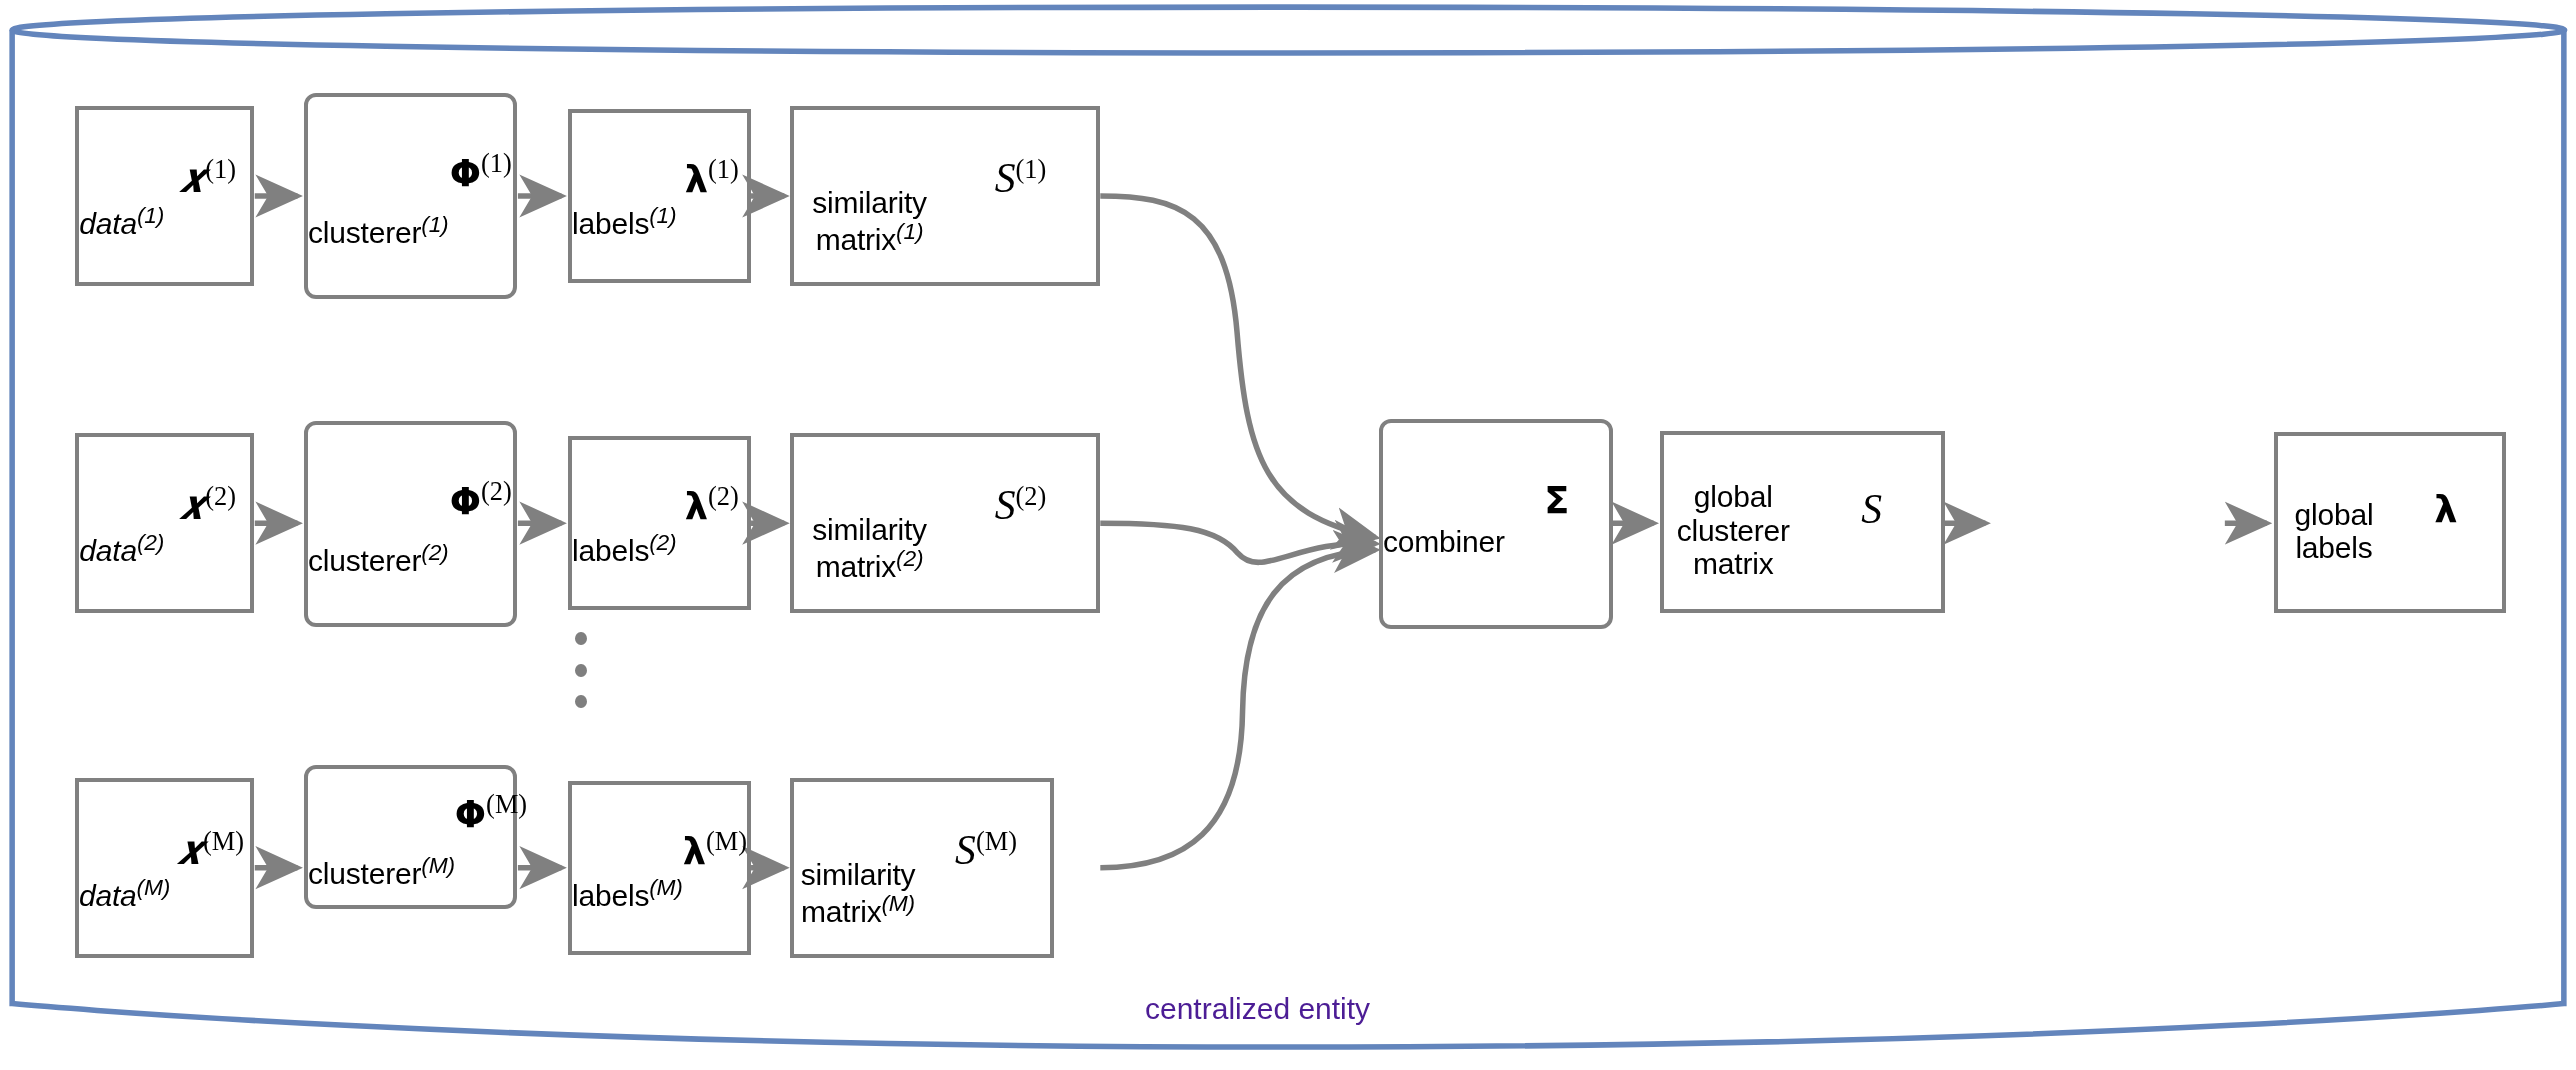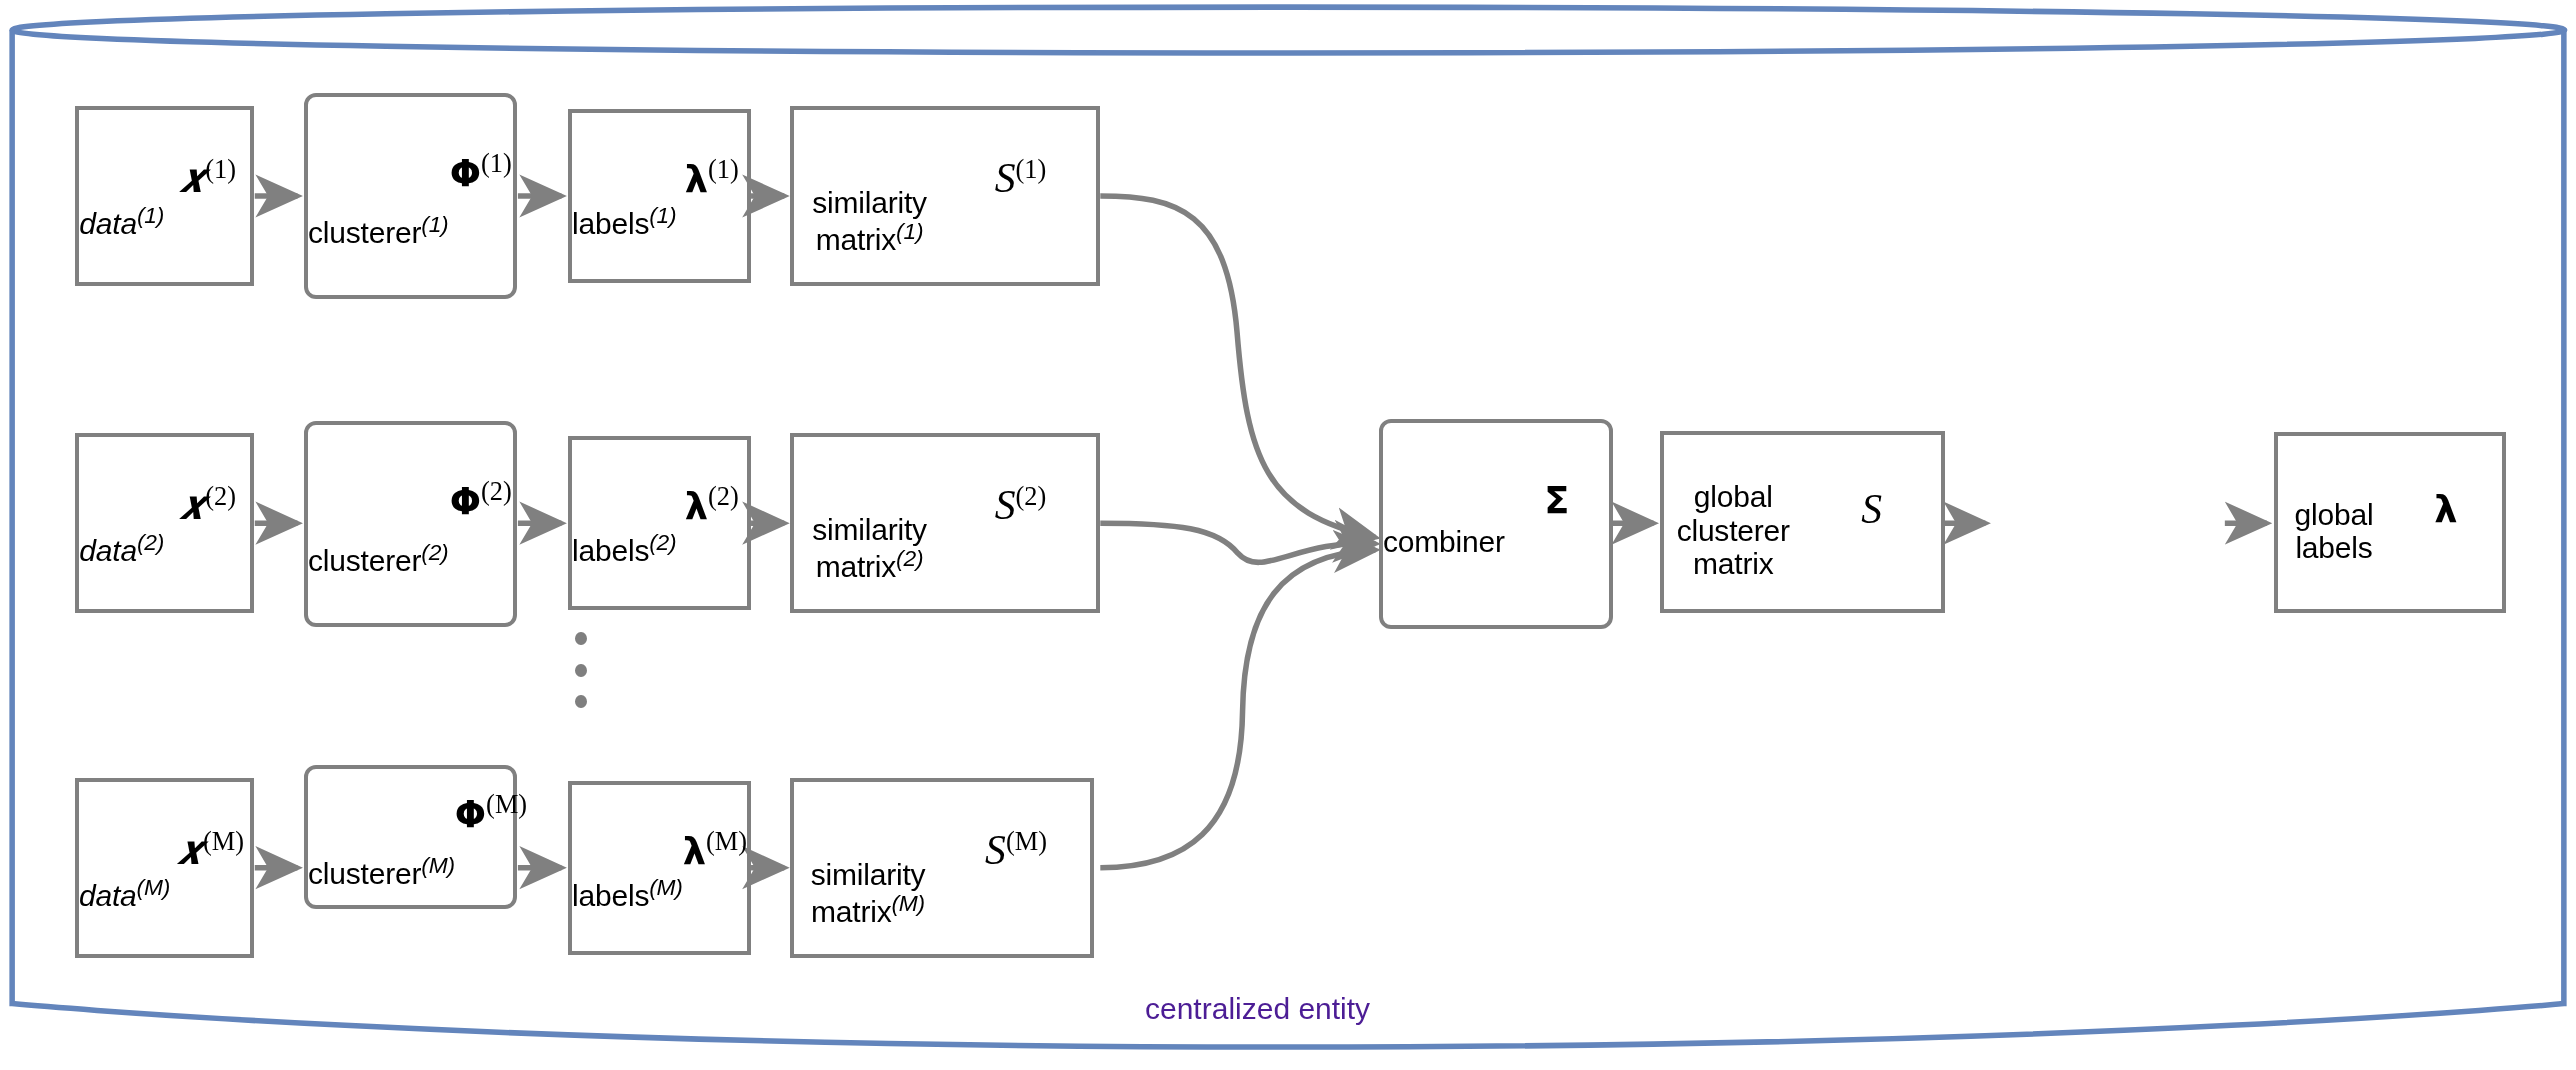--- a/index.html
+++ b/index.html
@@ -242,21 +242,21 @@
 
   <div class="node" style="left:568px; top:781px; width:183px; height:174px;">
     <div class="node-title">
       <span>labels</span><span class="sup">(M)</span>
     </div>
     <div class="node-sym">
       <span class="sym-bold">λ</span><span class="sup">(M)</span>
     </div>
   </div>
 
-  <div class="node" style="left:790px; top:778px; width:304px; height:180px;">
+  <div class="node" style="left:790px; top:778px; width:264px; height:180px;">
     <div class="node-title">
       <span>similarity matrix</span><span class="sup">(M)</span>
     </div>
     <div class="node-sym">
       <span class="scr">S</span><span class="sup">(M)</span>
     </div>
   </div>
 
   <div class="node rounded tall" style="left:1379px; top:419px; width:234px; height:210px;">
     <div class="node-title">combiner</div>

